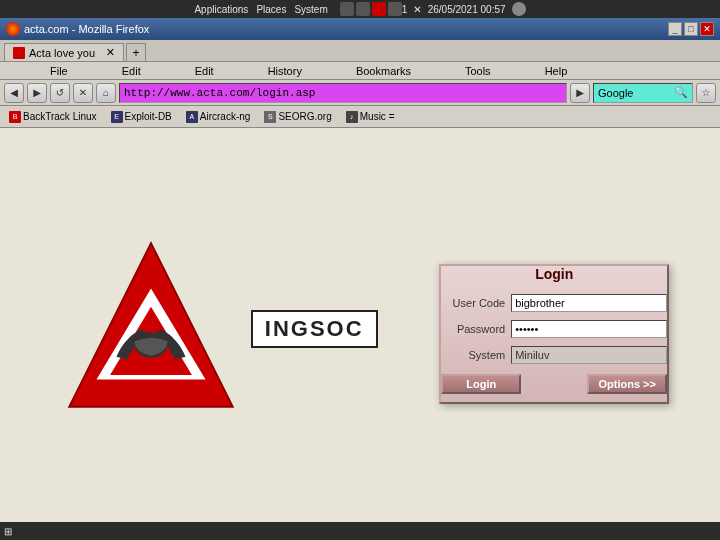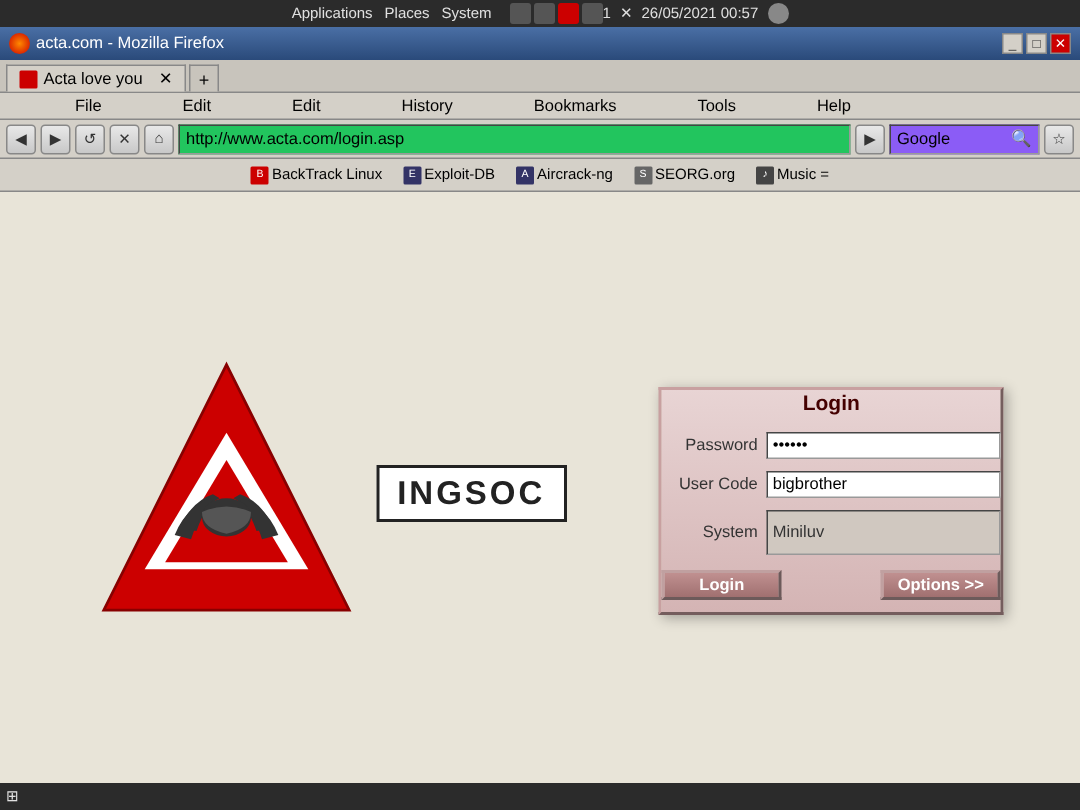--- a/index.html
+++ b/index.html
@@ -120,50 +120,50 @@
       align-items: center;
       justify-content: center;
       padding: 0 4px;
       color: #333;
     }
     .nav-btn:disabled { color: #999; }
     .address-bar {
       flex: 1;
       height: 20px;
       border: 1px inset #999;
-      background: #22c55e;
-      padding: 0 4px;
-      font-size: 11px;
-      display: flex;
-      align-items: center;
+      background: #d946ef;
+      padding: 0 4px;
+      font-size: 11px;
+      display: flex;
+      align-items: center;
+      font-family: Liberation Mono, monospace;
     }
     .search-bar {
       width: 100px;
       height: 20px;
       border: 1px inset #999;
-      background: #8b5cf6;
+      background: #5eead4;
       padding: 0 4px;
       font-size: 11px;
       display: flex;
       align-items: center;
       gap: 2px;
       justify-content: flex-end;
     }
 
     
     .bookmarks-bar {
       height: 22px;
       background: #d4d0c8;
       display: flex;
       align-items: center;
       padding: 0 4px;
       gap: 4px;
       border-bottom: 1px solid #888;
       font-size: 10px;
-      justify-content: center;
     }
     .bookmark-item {
       display: flex;
       align-items: center;
       gap: 2px;
       padding: 1px 4px;
       cursor: pointer;
       border: 1px solid transparent;
       white-space: nowrap;
     }
@@ -244,21 +244,21 @@
       flex: 1;
       height: 18px;
       border: 1px inset #999;
       background: white;
       padding: 0 3px;
       font-size: 11px;
       font-family: Arial, sans-serif;
     }
     .login-system-value {
       flex: 1;
-      height: 30px;
+      height: 18px;
       background: #d0c8c0;
       border: 1px inset #999;
       padding: 0 3px;
       font-size: 11px;
       display: flex;
       align-items: center;
       color: #333;
     }
     .login-buttons {
       display: flex;
@@ -425,27 +425,27 @@
           <path d="M82,118 Q100,110 118,118 Q118,130 100,134 Q82,130 82,118 Z" fill="#555"></path>
         </g>
       </svg>
       <div class="ingsoc-label">INGSOC</div>
     </div>
 
     <div class="login-box">
       <div class="login-title">Login</div>
 
       <div class="login-row">
+        <div class="login-label">User Code</div>
+        <input class="login-input" type="text" value="bigbrother" style="">
+      </div>
+
+      <div class="login-row">
         <div class="login-label">Password</div>
         <input class="login-input" type="password" value="......" style="">
-      </div>
-
-      <div class="login-row">
-        <div class="login-label">User Code</div>
-        <input class="login-input" type="text" value="bigbrother" style="">
       </div>
 
       <div class="login-row">
         <div class="login-label">System</div>
         <div class="login-system-value">Miniluv</div>
       </div>
 
       <div class="login-buttons">
         <button class="login-btn">Login</button>
         <button class="login-btn">Options &gt;&gt;</button>

